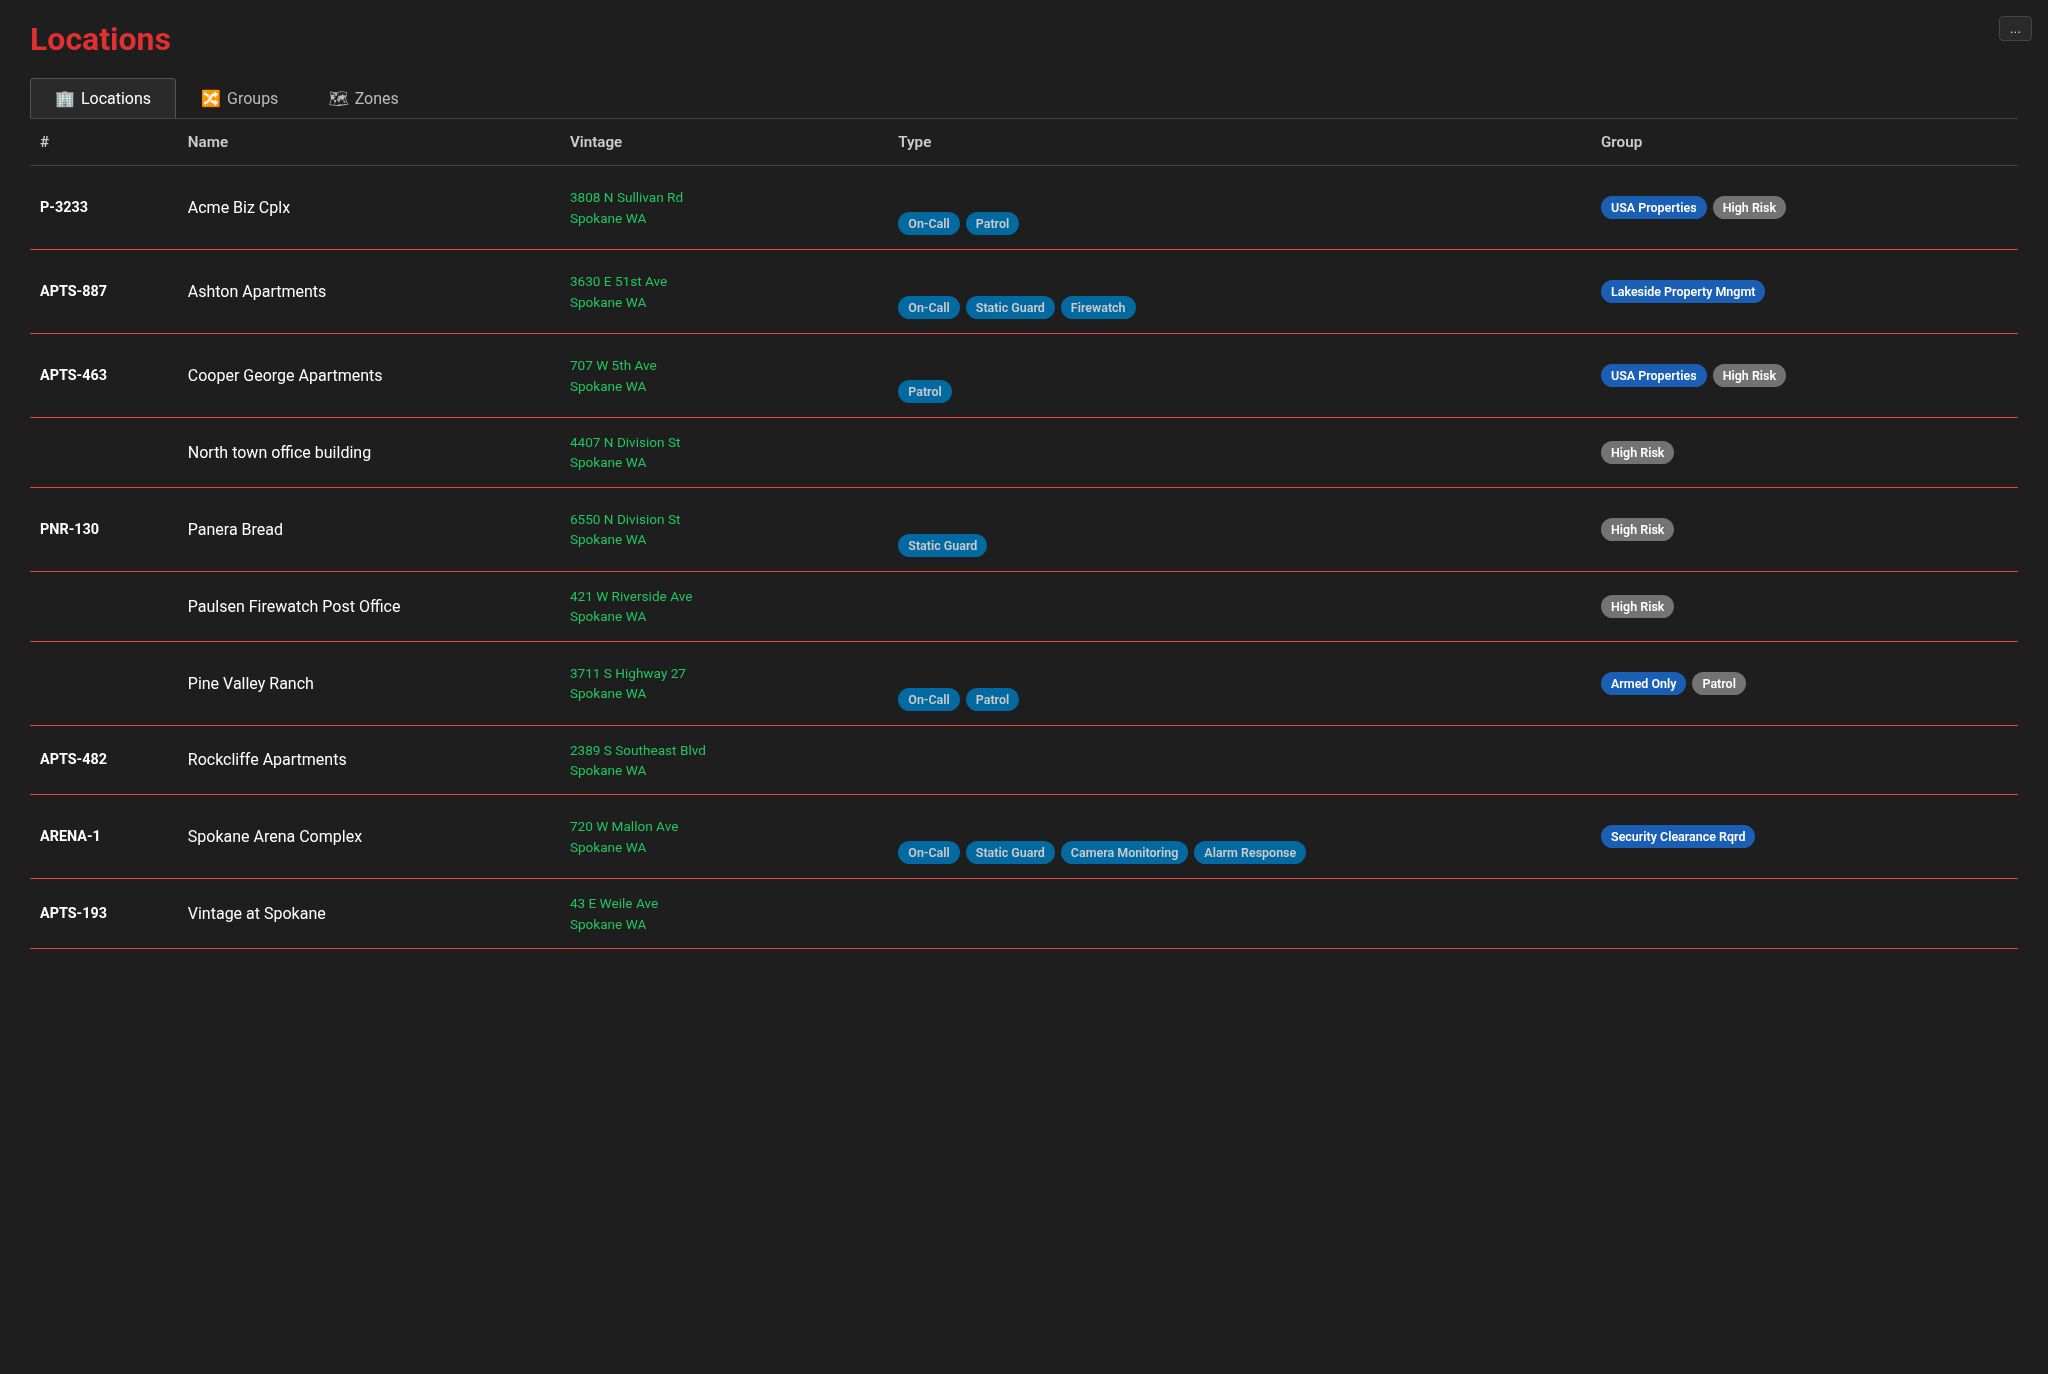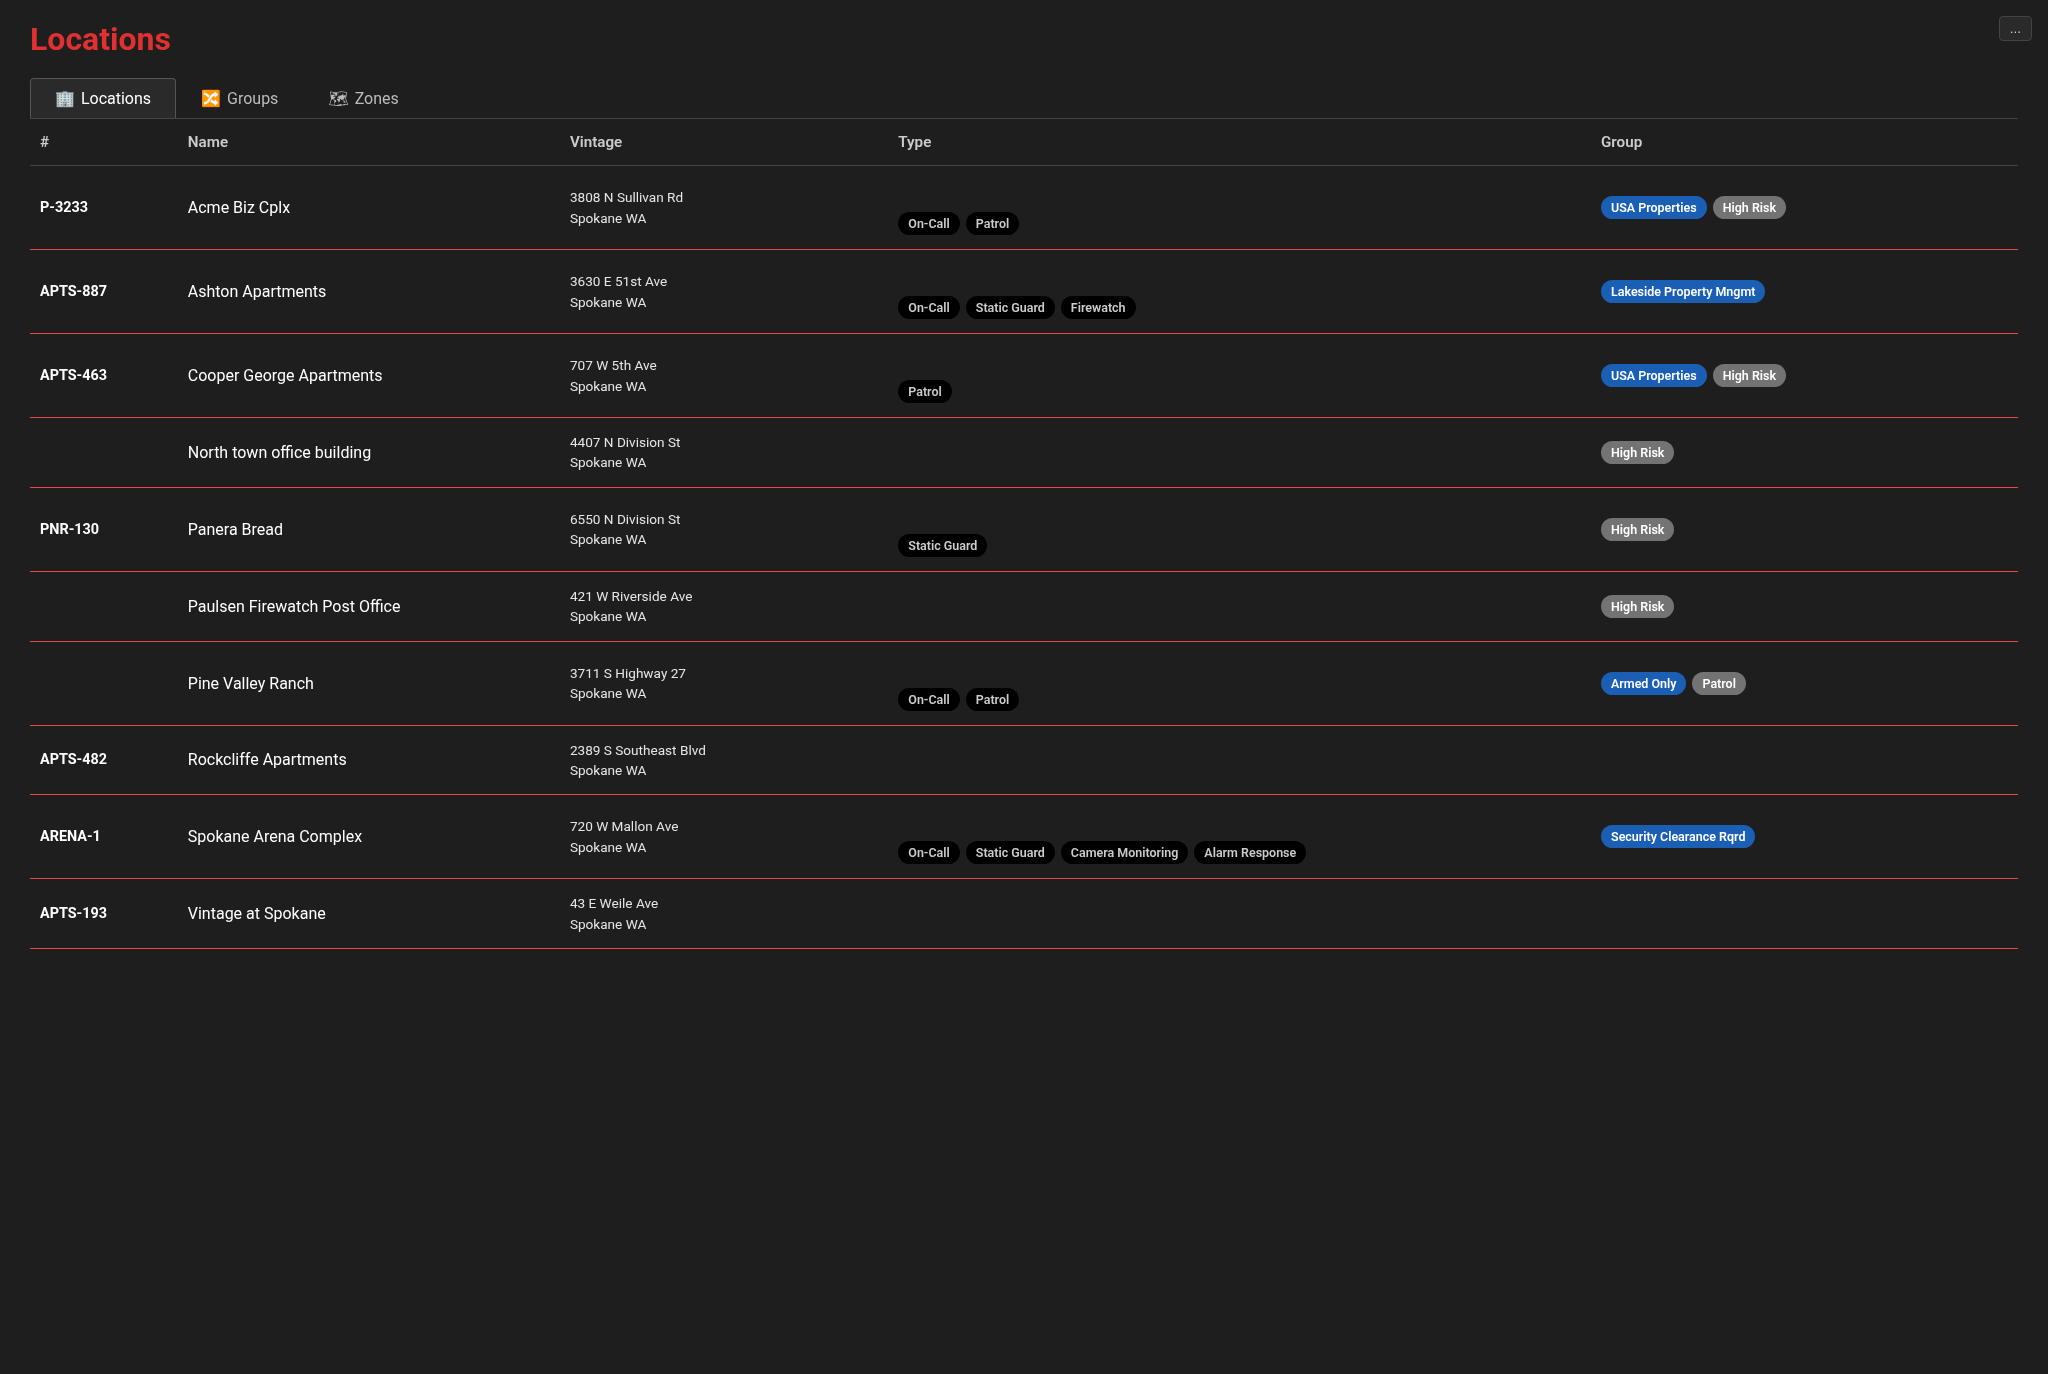--- a/index.html
+++ b/index.html
@@ -83,21 +83,21 @@
       min-width: 90px;
     }
     .col-name {
       font-weight: 400;
       font-size: 1rem;
       color: #fff;
       min-width: 220px;
     }
     .col-address {
       font-size: 0.85rem;
-      color: #e5e5e5;
+      color: #22c55e;
       min-width: 200px;
       line-height: 1.5;
     }
     .col-type {
       min-width: 280px;
     }
     .col-group {
       min-width: 260px;
     }
     .badges {
@@ -107,21 +107,21 @@
     }
     .badge {
       display: inline-block;
       padding: 4px 10px;
       border-radius: 12px;
       font-size: 0.78rem;
       font-weight: 600;
       white-space: nowrap;
     }
     .badge-type {
-      background: #000000;
+      background: #0369a1;
       color: #ccc;
       margin-top: 32px;
     }
     .badge-group-blue {
       background: #1a5fb4;
       color: #ffffff;
     }
     .badge-group-dark {
       background: #737373;
       color: #fff;

